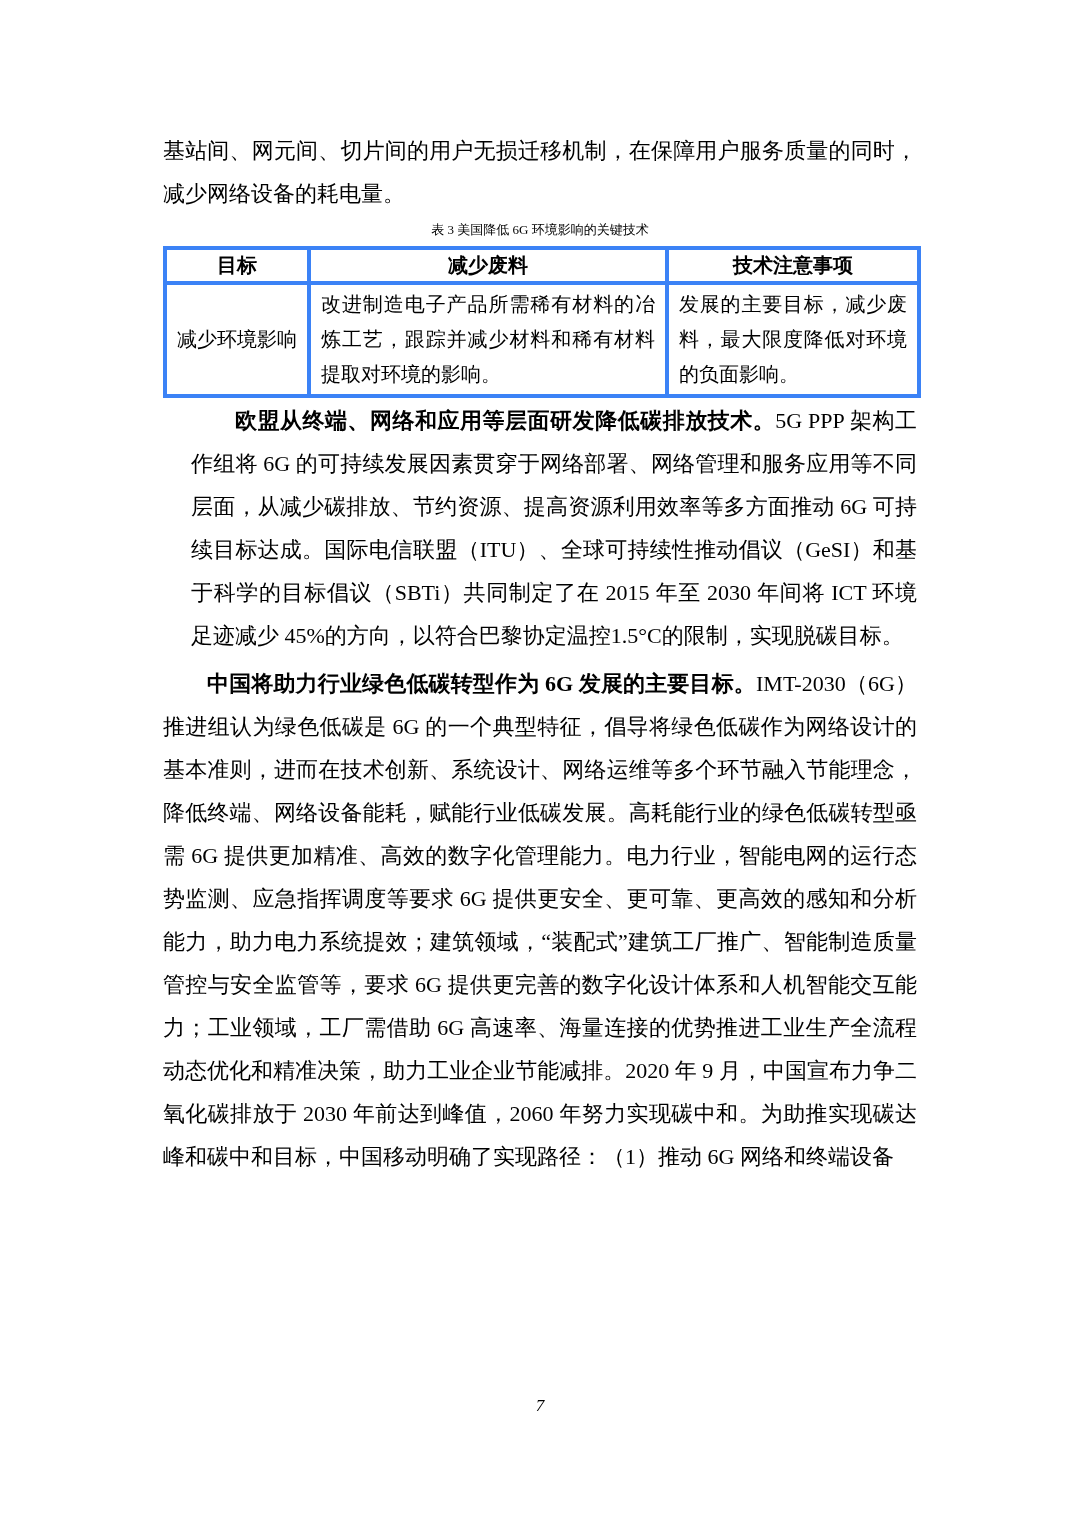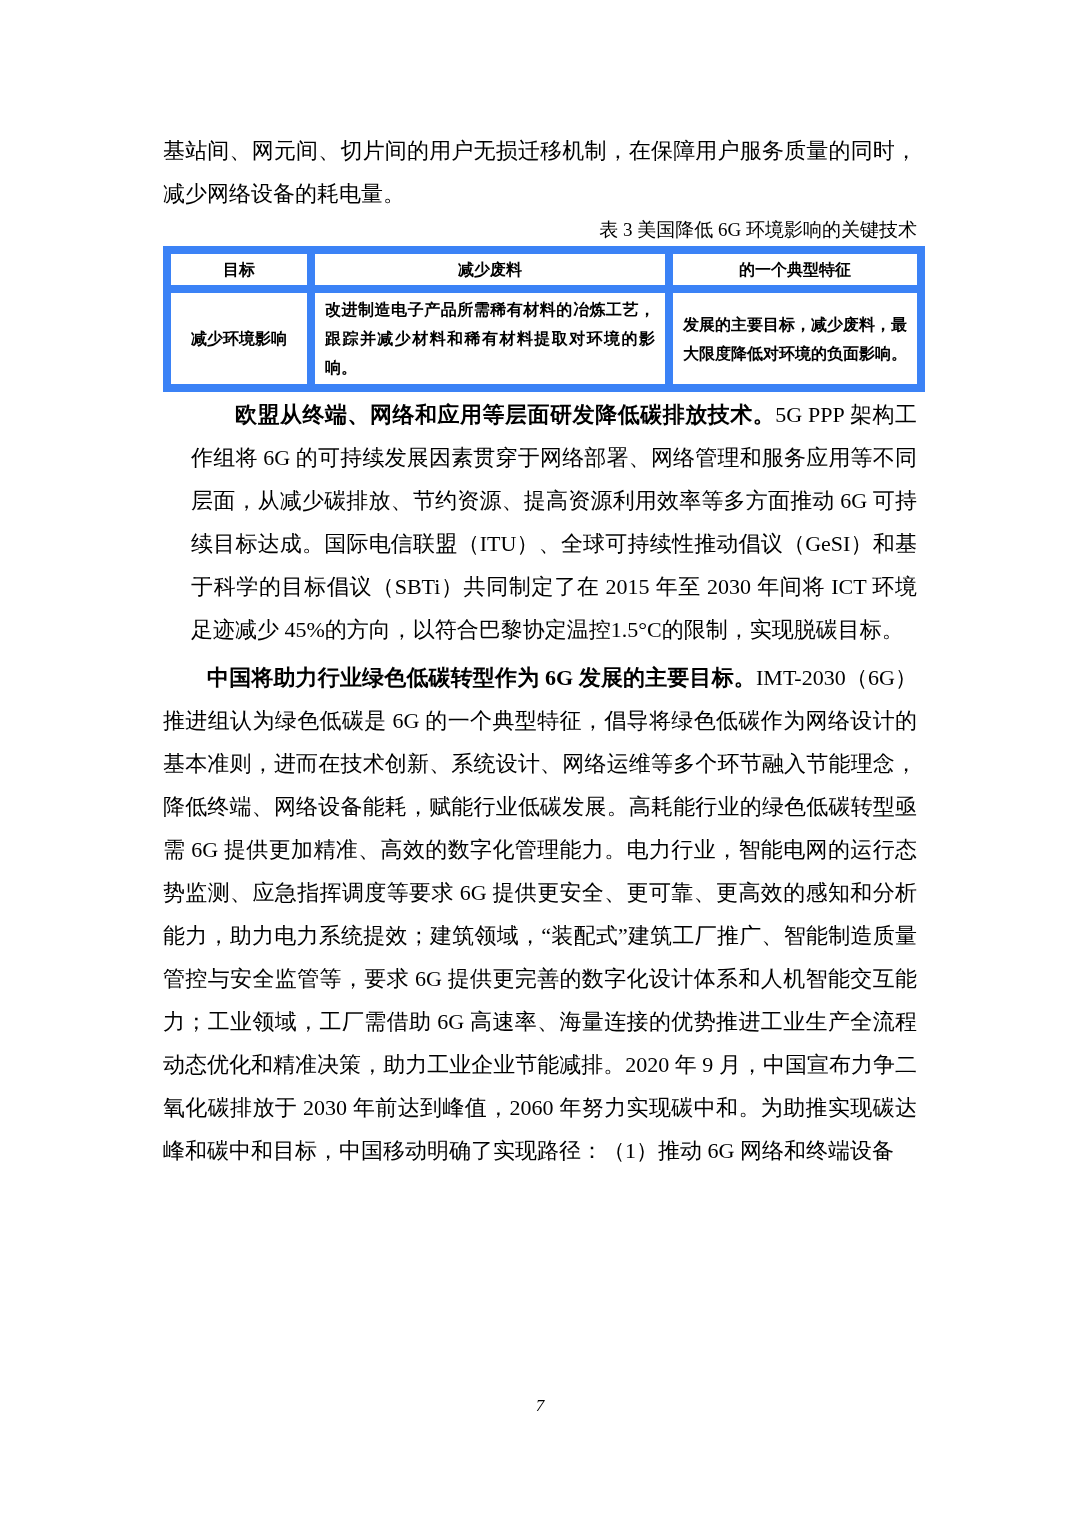--- a/index.html
+++ b/index.html
@@ -29,47 +29,46 @@
   .no-indent { text-indent: 0; }
   .section-heading {
     font-size: 26px;
     font-weight: bold;
     line-height: 43px;
     margin: 30px 0 31px 0;
     text-align: left;
     letter-spacing: 1px;
   }
   .table-caption {
-    font-size: 19px;
+    font-size: 13px;
     line-height: 26px;
-    text-align: right;
+    text-align: center;
     margin: 2px 0 3px 0;
   }
   table.key-table {
     width: 754px;
     border-collapse: collapse;
     table-layout: fixed;
   }
   table.key-table th, table.key-table td {
-    border: 8px solid #3b82f6;
-    font-size: 16px;
+    border: 4px solid #3b82f6;
+    font-size: 20px;
     padding: 2px 10px;
     box-sizing: border-box;
   }
   table.key-table th {
     font-weight: bold;
     text-align: center;
     height: 31px;
     line-height: 27px;
   }
   table.key-table td {
-    line-height: 29px;
+    line-height: 35px;
     text-align: justify;
     vertical-align: middle;
-    font-weight: bold;
   }
   table.key-table td.center-cell {
     text-align: center;
     margin-left: 36px;
   }
   col.c1 { width: 144px; }
   col.c2 { width: 358px; }
   col.c3 { width: 252px; }
   .par-after-table { margin-top: 1px; margin-left: 28px; }
   .par-china { margin-top: 5px; }
@@ -99,21 +98,21 @@
     <table class="key-table">
       <colgroup>
           <col class="c1">
           <col class="c2">
           <col class="c3">
         </colgroup>
       <thead>
         <tr>
           <th>目标</th>
           <th>减少废料</th>
-          <th>的一个典型特征</th>
+          <th>技术注意事项</th>
         </tr>
       </thead>
       <tbody>
         <tr>
           <td class="center-cell">减少环境影响</td>
           <td>改进制造电子产品所需稀有材料的冶炼工艺，跟踪并减少材料和稀有材料提取对环境的影响。</td>
           <td>发展的主要目标，减少废料，最大限度降低对环境的负面影响。</td>
         </tr>
       </tbody>
     </table>

